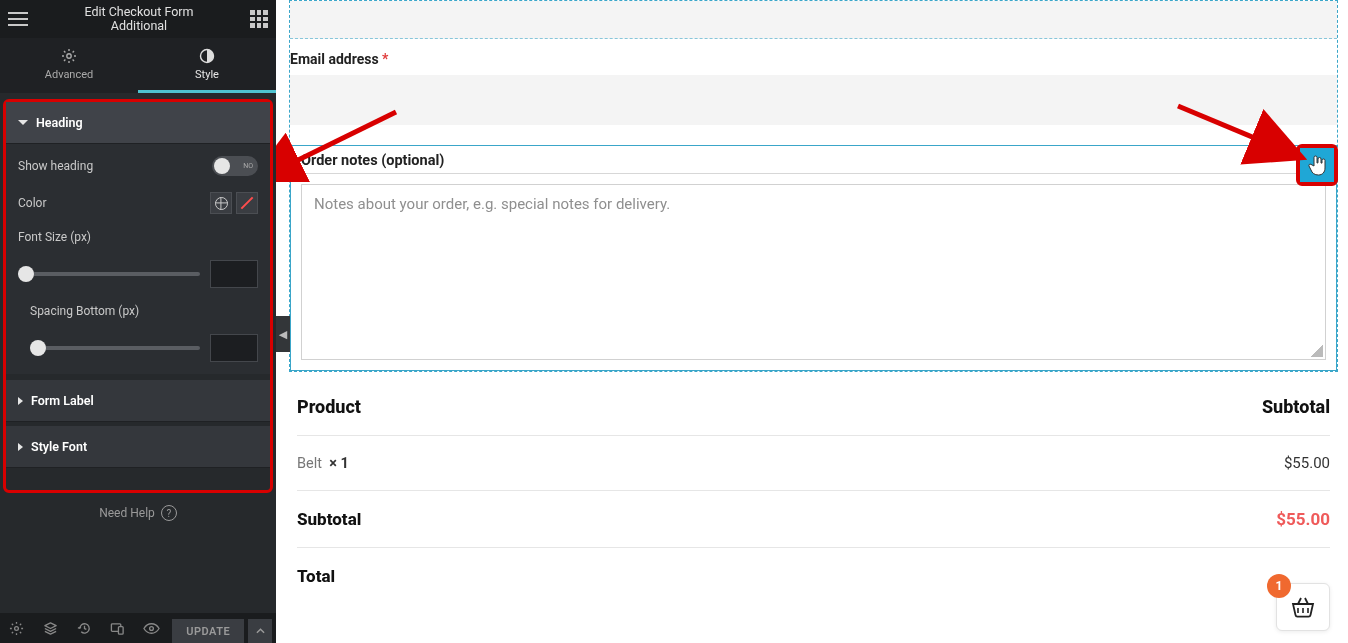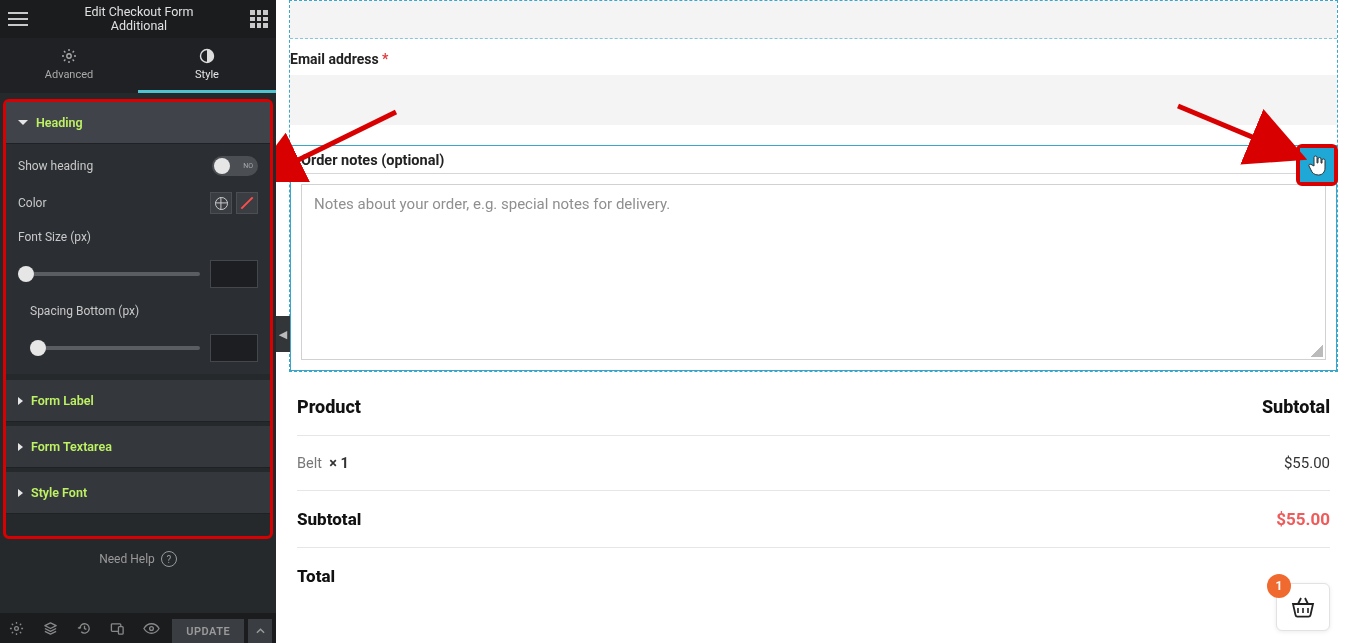--- a/index.html
+++ b/index.html
@@ -15,21 +15,21 @@
 .sb-apps span { background: #c9c9c9; }
 
 .sb-tabs { display: flex; background: #1f2124; }
 .sb-tab { flex: 1; text-align: center; padding: 10px 0 12px; font-size: 11px; color: #aaa; cursor: pointer; position: relative; }
 .sb-tab.active { color: #e6e6e6; }
 .sb-tab.active::after { content:""; position:absolute; left:0; right:0; bottom:0; height:3px; background:#4fc3d0; }
 .sb-tab .ticon { display:block; margin:0 auto 4px; }
 
 .panel-outline { border: 3px solid #d80000; border-radius: 6px; margin: 6px 3px 0 3px; padding: 0 0 22px 0; }
 
-.sect-head { display:flex; align-items:center; gap:8px; padding: 13px 12px; background:#404349; color:#bef264; font-size:12.5px; font-weight:600; cursor:pointer; border-bottom:1px solid #1f2124;}
+.sect-head { display:flex; align-items:center; gap:8px; padding: 13px 12px; background:#404349; color:#ffffff; font-size:12.5px; font-weight:600; cursor:pointer; border-bottom:1px solid #1f2124;}
 .sect-head .caret { width:0; height:0; border-left:5px solid transparent; border-right:5px solid transparent; }
 .sect-head.open .caret { border-top:5px solid #e6e6e6; }
 .sect-head.closed .caret { border-left:5px solid #e6e6e6; border-top:4px solid transparent; border-bottom:4px solid transparent; border-right:none; width:0; }
 .sect-head.closed { background:#34373c; }
 
 .sect-body { padding: 12px 12px 6px; background:#2b2e32; }
 .row { display:flex; align-items:center; justify-content:space-between; margin-bottom: 16px; font-size:12px; color:#c9c9c9; }
 .row.vert { flex-direction:column; align-items:stretch; gap:16px; }
 .row label { font-size:12px; }
 
@@ -180,24 +180,20 @@
               <div class="slider-thumb"></div>
             </div>
           <div class="slider-val"></div>
         </div>
       </div>
     </div>
 
     <div class="sect-head closed" style="margin-top:6px;">
       <span class="caret"></span>
       <span>Form Label</span>
-    </div>
-    <div class="sect-head closed" style="margin-top:4px;">
-      <span class="caret"></span>
-      <span>Form Textarea</span>
     </div>
     <div class="sect-head closed" style="margin-top:4px;">
       <span class="caret"></span>
       <span>Style Font</span>
     </div>
   </div>
 
   <div class="help">
     <span>Need Help</span>
     <span class="qicon">?</span>

